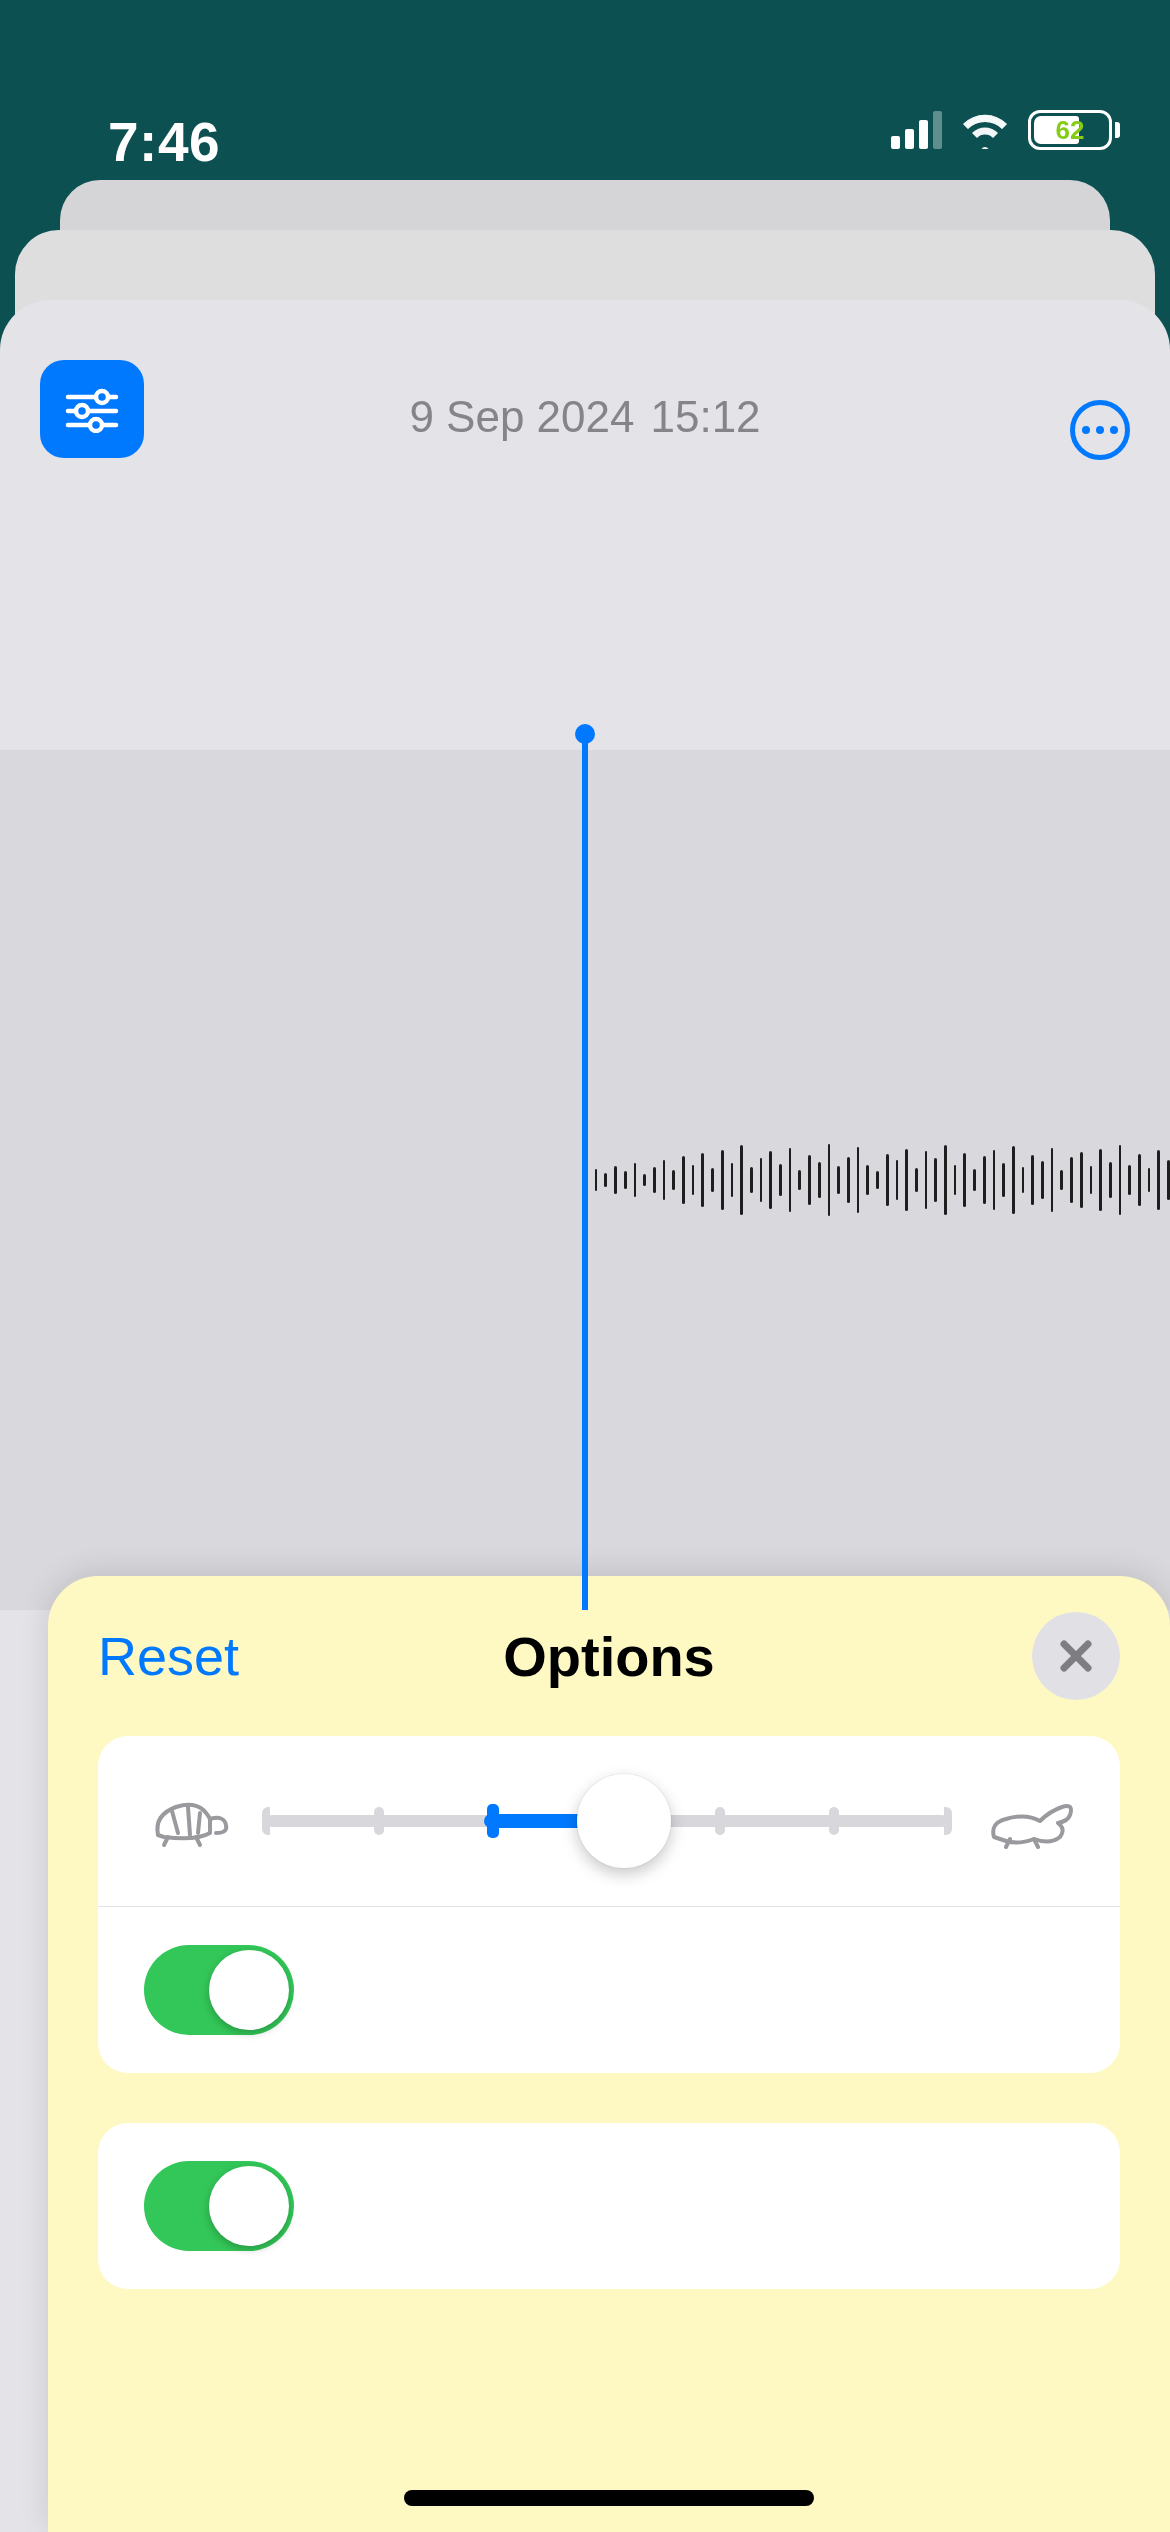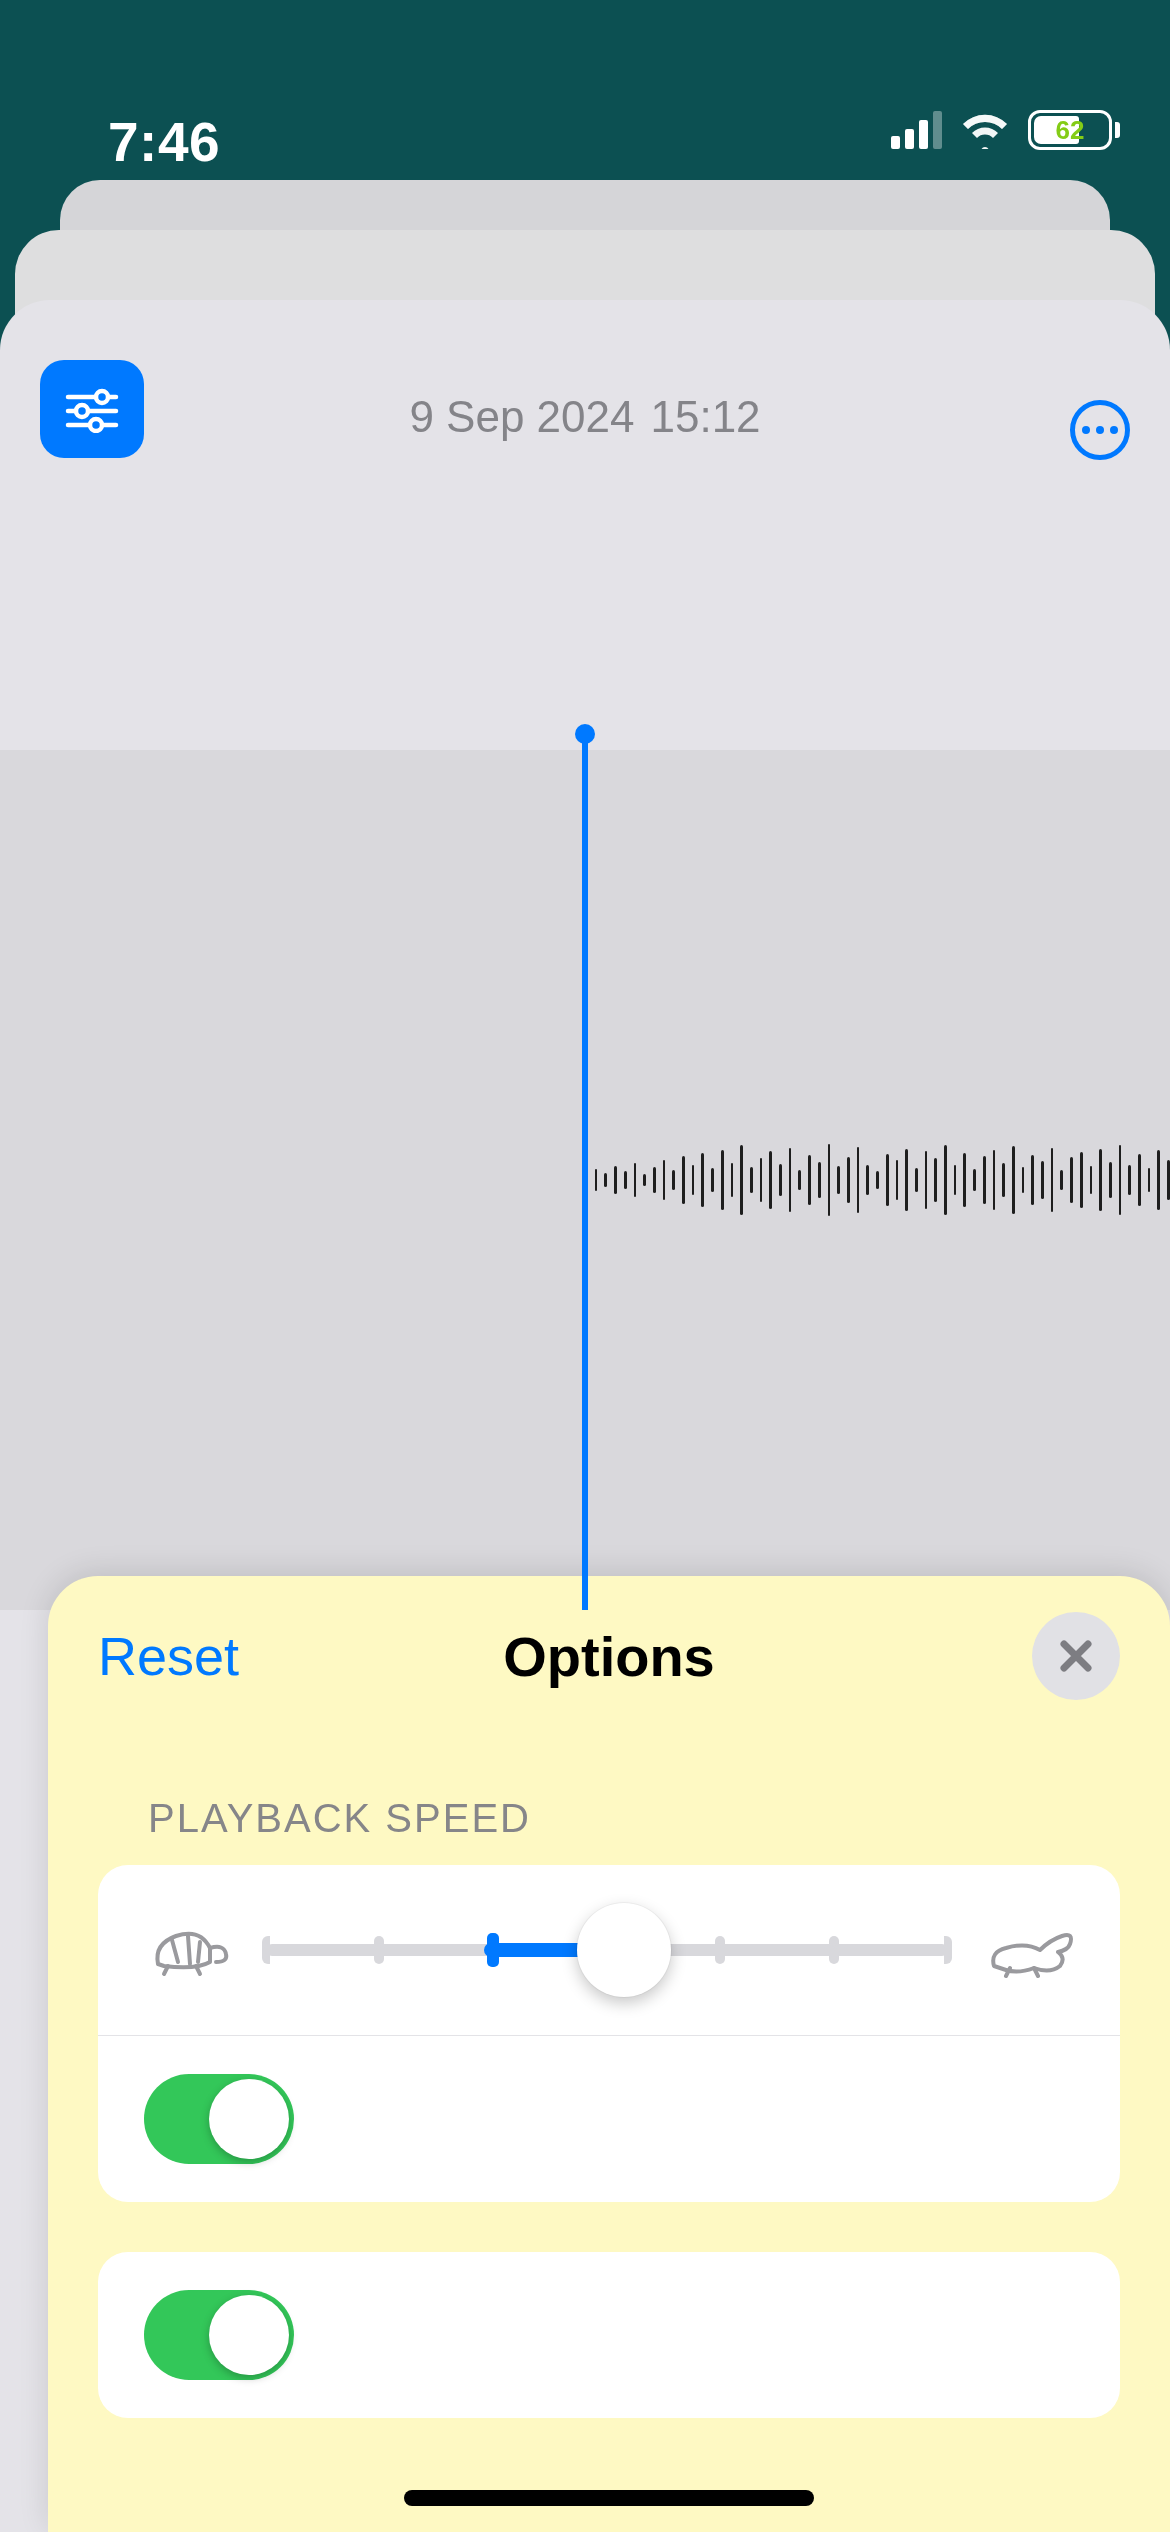--- a/index.html
+++ b/index.html
@@ -207,21 +207,20 @@
     <div class="sheet-header">
       <div class="reset-btn">Reset</div>
       <div class="sheet-title">Options</div>
       <div class="close-btn">
         <svg width="44" height="44" viewBox="0 0 44 44">
           <path d="M10 10 L34 34 M34 10 L10 34" stroke="#7d7d82" stroke-width="7" stroke-linecap="round"></path>
         </svg>
       </div>
     </div>
 
-    <div class="section-label">PLAYBACK SPEED</div>
 
     <div class="group">
       <div class="row slider-row">
         <div class="animal-icon">
           <svg width="86" height="56" viewBox="0 0 86 56">
               <g stroke="#9a9a9e" stroke-width="4" fill="none" stroke-linecap="round" stroke-linejoin="round">
                 <path d="M14 42 Q10 22 32 14 Q56 6 66 26 L66 40 Q52 48 20 44 Z"></path>
                 <path d="M66 26 Q80 22 82 32 Q84 40 72 40"></path>
                 <path d="M24 44 L20 52 M52 44 L56 52"></path>
                 <path d="M28 18 L34 40 M44 14 L46 42 M56 20 L54 40"></path>

